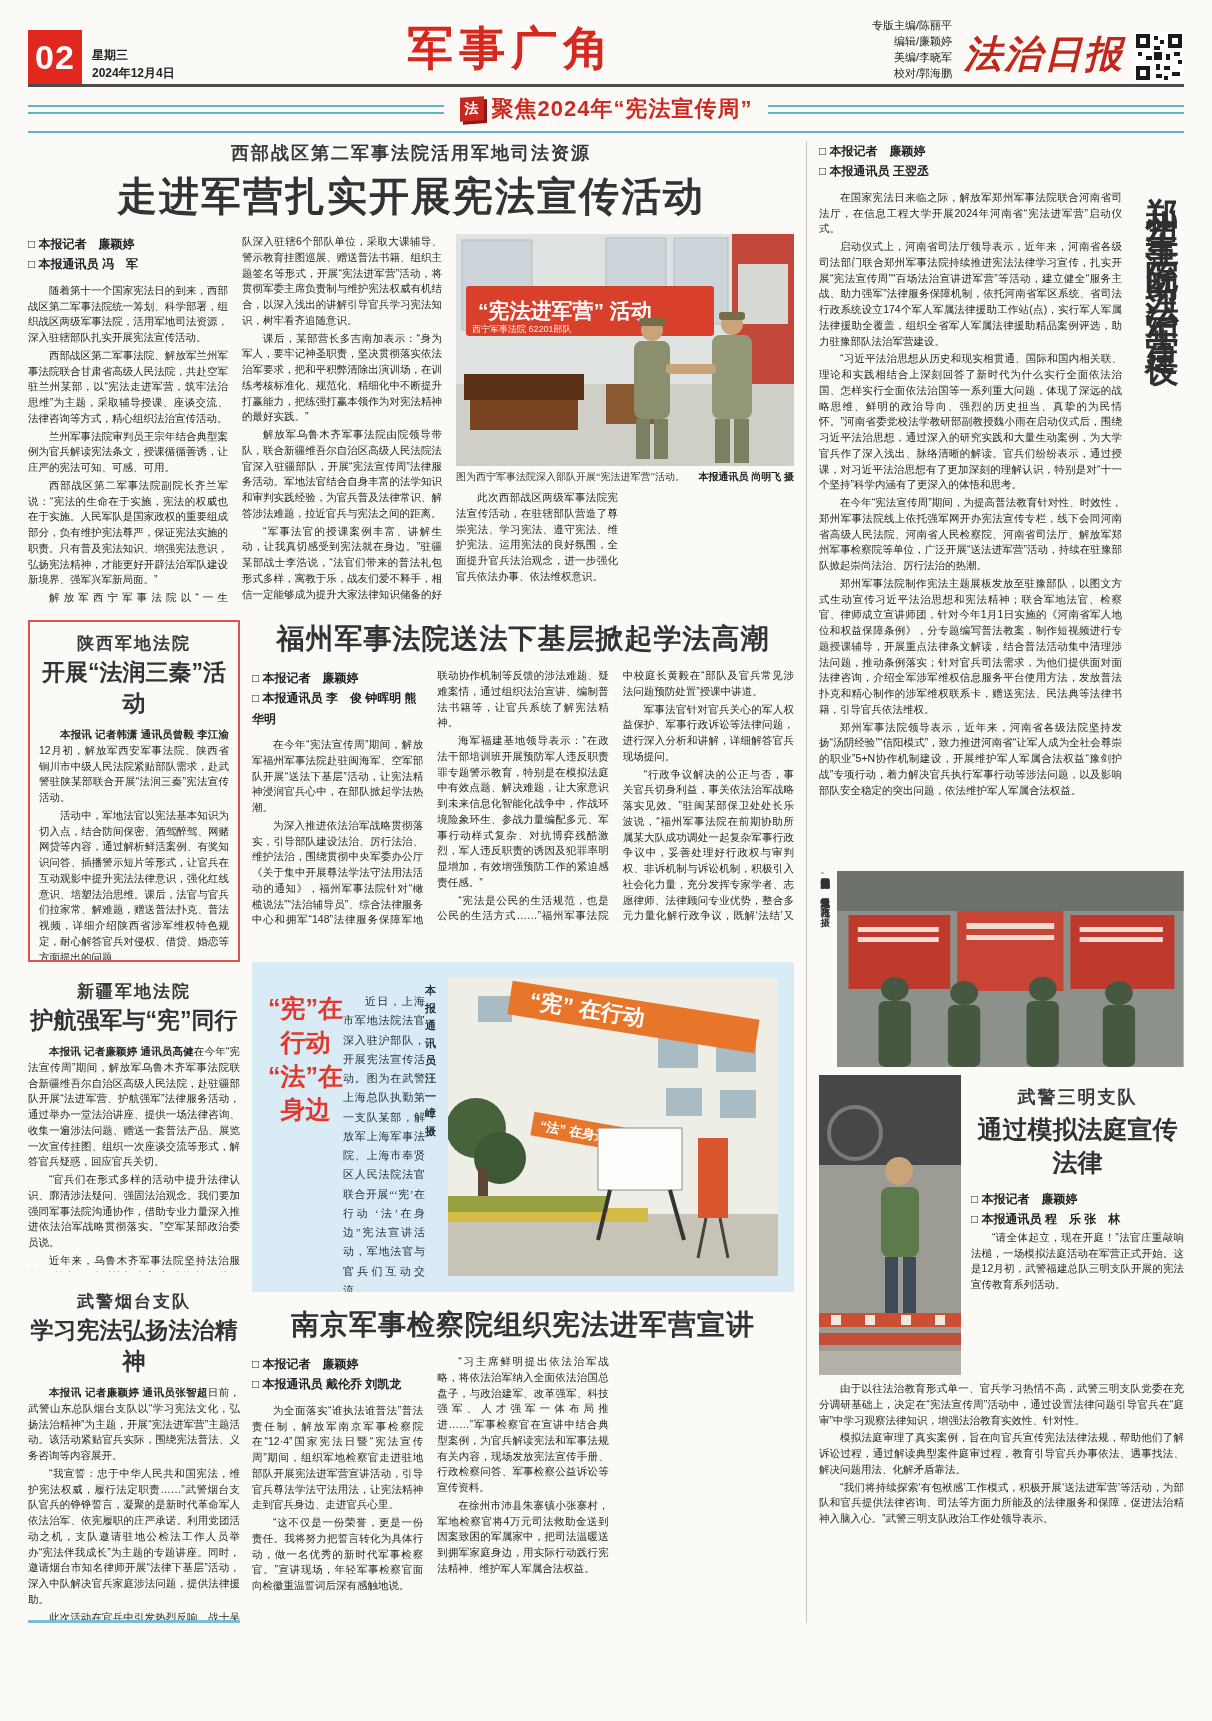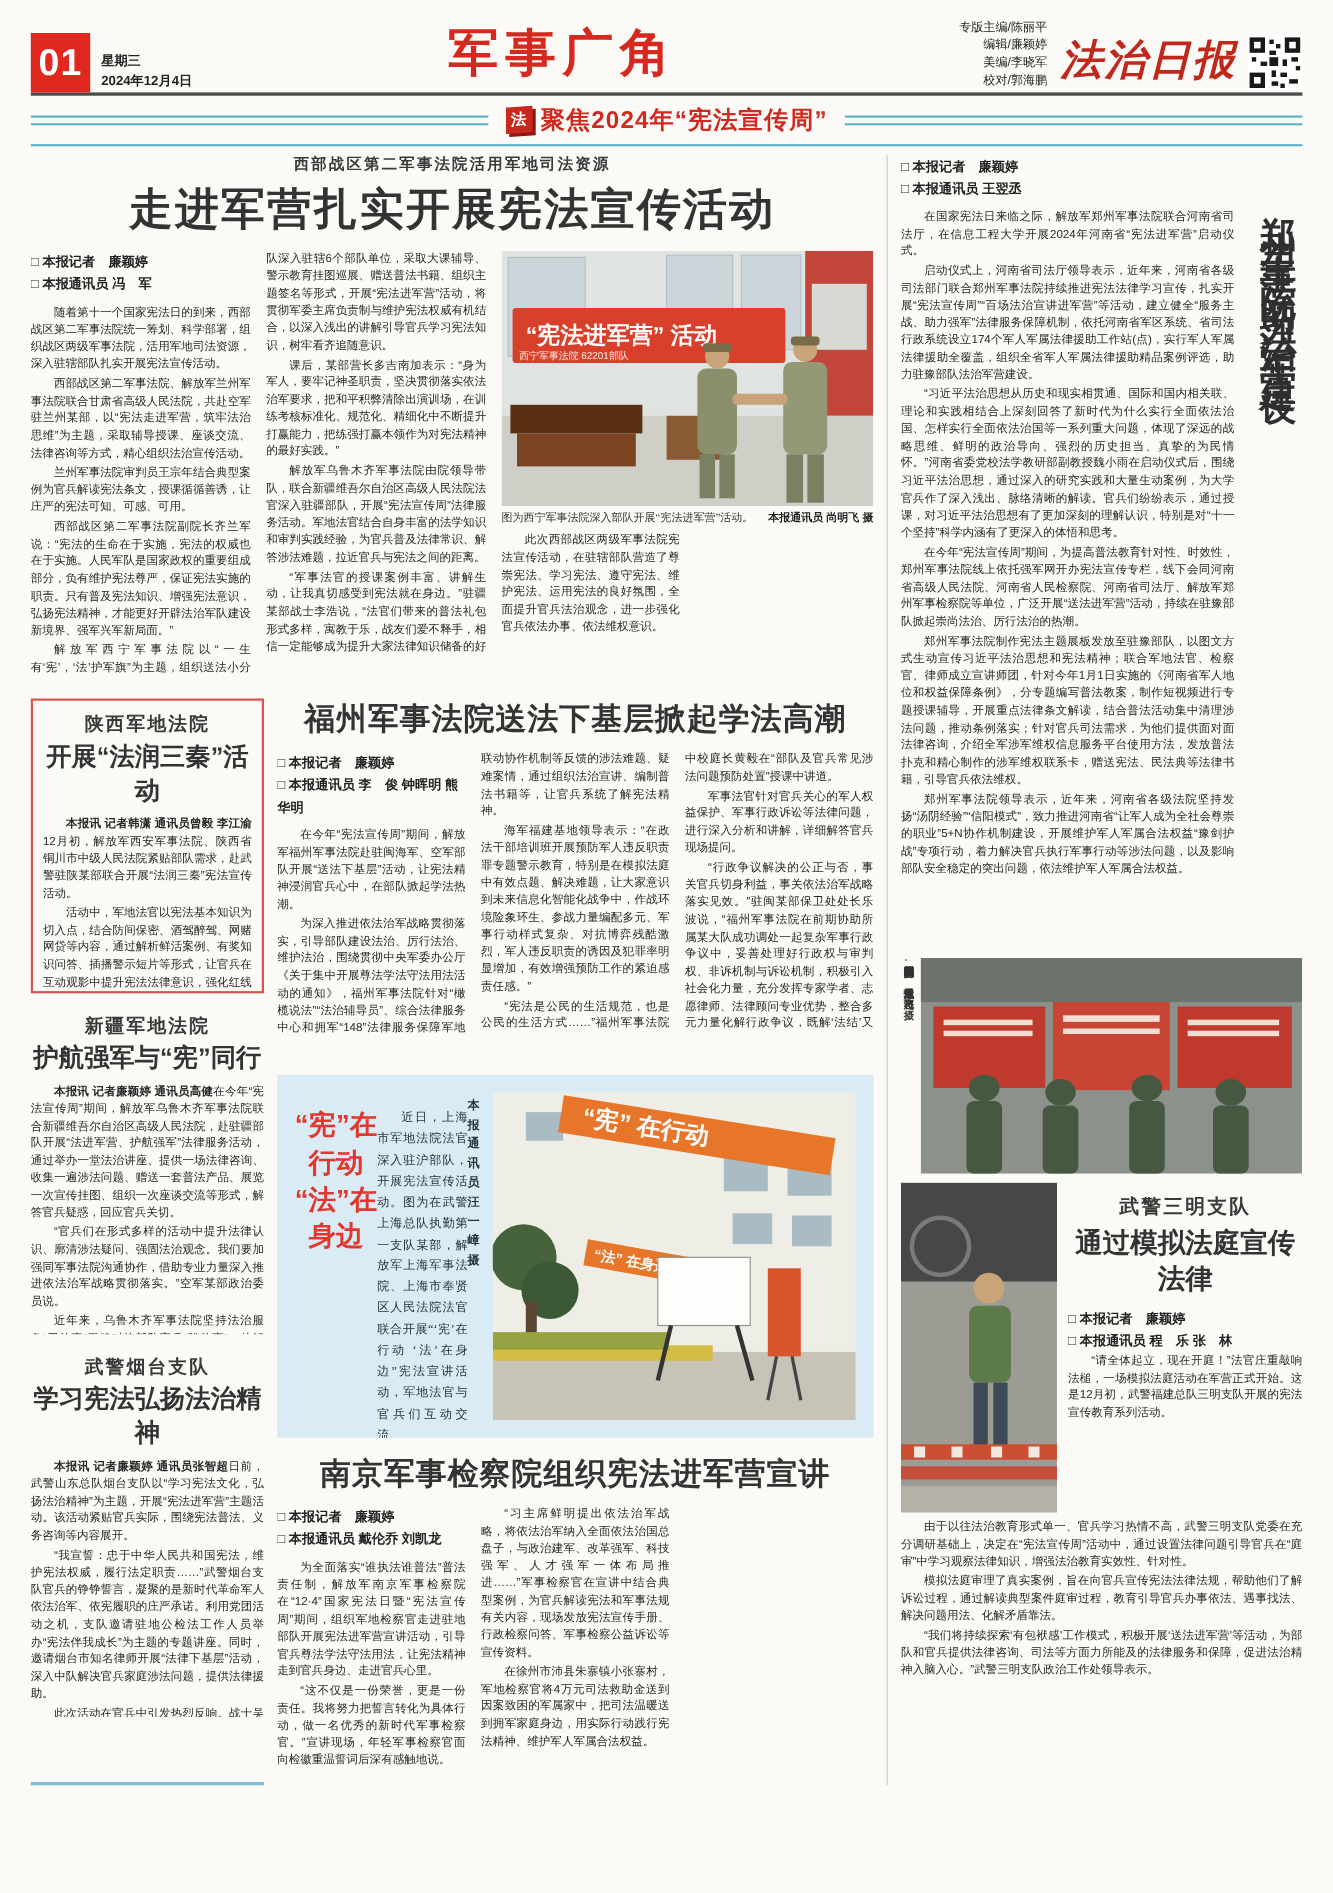--- a/index.html
+++ b/index.html
@@ -28,21 +28,21 @@
   .ednote { display:flex; gap:14px; justify-content:center; padding:4px 70px 8px 70px; }
   .ednote-label { writing-mode:vertical-rl; text-orientation:upright; font-size:16px; font-weight:700; color:#555; letter-spacing:4px; padding-top:4px; }
   .ednote-text { font-family:"Liberation Serif","DejaVu Serif",serif; font-size:12.5px; line-height:1.65; color:#4a4a42; text-align:justify; text-indent:2em; max-width:960px; }
   .teal-rule { border-top:2px solid #5fb4c9; margin-bottom:8px; }
 
   
   .grid { display:flex; gap:12px; height:1482px; }
   .left-main { width:766px; display:flex; flex-direction:column; }
   .right-band { flex:1; border-left:1px solid #c9c9c9; padding-left:12px; display:flex; flex-direction:column; }
 
-  .kicker { text-align:center; font-size:14px; font-weight:700; color:#3a3a3a; letter-spacing:2px; }
+  .kicker { text-align:center; font-size:18px; font-weight:700; color:#3a3a3a; letter-spacing:2px; }
   .headline { text-align:center; font-weight:700; color:#333; }
   .byline { font-size:12px; font-weight:700; line-height:1.7; color:#222; }
   .para { font-size:10.5px; line-height:1.5; text-align:justify; text-indent:2em; color:#262626; margin-bottom:2px; }
   .lead { font-weight:700; }
 
   
   .main-article { height:482px; overflow:hidden; }
   .main-article .headline { font-size:40px; letter-spacing:2px; margin:4px 0 10px; }
   .ma-row { display:flex; gap:14px; }
   .ma-cols { width:414px; height:396px; column-count:2; column-gap:14px; column-fill:auto; overflow:hidden; }
@@ -52,21 +52,21 @@
   .cap-row { display:flex; justify-content:space-between; gap:6px; font-size:10px; margin:4px 0 6px; }
   .cap-txt { font-family:"Liberation Serif","DejaVu Serif",serif; color:#333; }
   .cap-credit { font-weight:700; white-space:nowrap; color:#222; }
   .ma-after { column-count:2; column-gap:14px; column-fill:auto; height:96px; overflow:hidden; }
 
   
   .row2 { display:flex; gap:12px; margin-top:14px; flex:1; }
   .narrow-col { width:212px; display:flex; flex-direction:column; border-bottom:3px solid #7dbcd1; }
   .center-col { flex:1; display:flex; flex-direction:column; }
 
-  .boxed-red { border:2px solid #d9544d; padding:10px 9px; height:268px; overflow:hidden; }
+  .boxed-red { border:2px solid #d9544d; padding:10px 9px; height:342px; overflow:hidden; }
   .small-art .kicker, .boxed-red .kicker { font-size:17px; }
   .small-art .headline, .boxed-red .headline { font-size:23px; letter-spacing:0; margin:2px 0 8px; }
   .small-art { margin-top:18px; overflow:hidden; }
   .art-xinjiang { height:292px; }
   .art-yantai { height:330px; }
 
   .art-fuzhou { height:330px; overflow:hidden; }
   .art-fuzhou .headline, .art-nanjing .headline { font-size:28px; font-weight:600; letter-spacing:1px; margin-bottom:10px; }
   .tri-cols { column-count:3; column-gap:14px; column-fill:auto; height:274px; overflow:hidden; }
   .tri-cols .byline-block { margin-bottom:8px; }
@@ -102,21 +102,21 @@
 
   svg text { font-family:"Liberation Sans","DejaVu Sans",sans-serif; }
 </style>
 </head>
 <body>
 
 <div class="page">
 
   <header class="hdr">
     <div class="hdr-left">
-      <div class="pagenum">01</div>
+      <div class="pagenum">02</div>
       <div class="daymeta">
         <div>星期三</div>
         <div>2024年12月4日</div>
       </div>
     </div>
     <div class="section-title">军事广角</div>
     <div class="hdr-right">
       <div class="editors">
           <div>专版主编/陈丽平</div>
           <div>编辑/廉颖婷</div>

